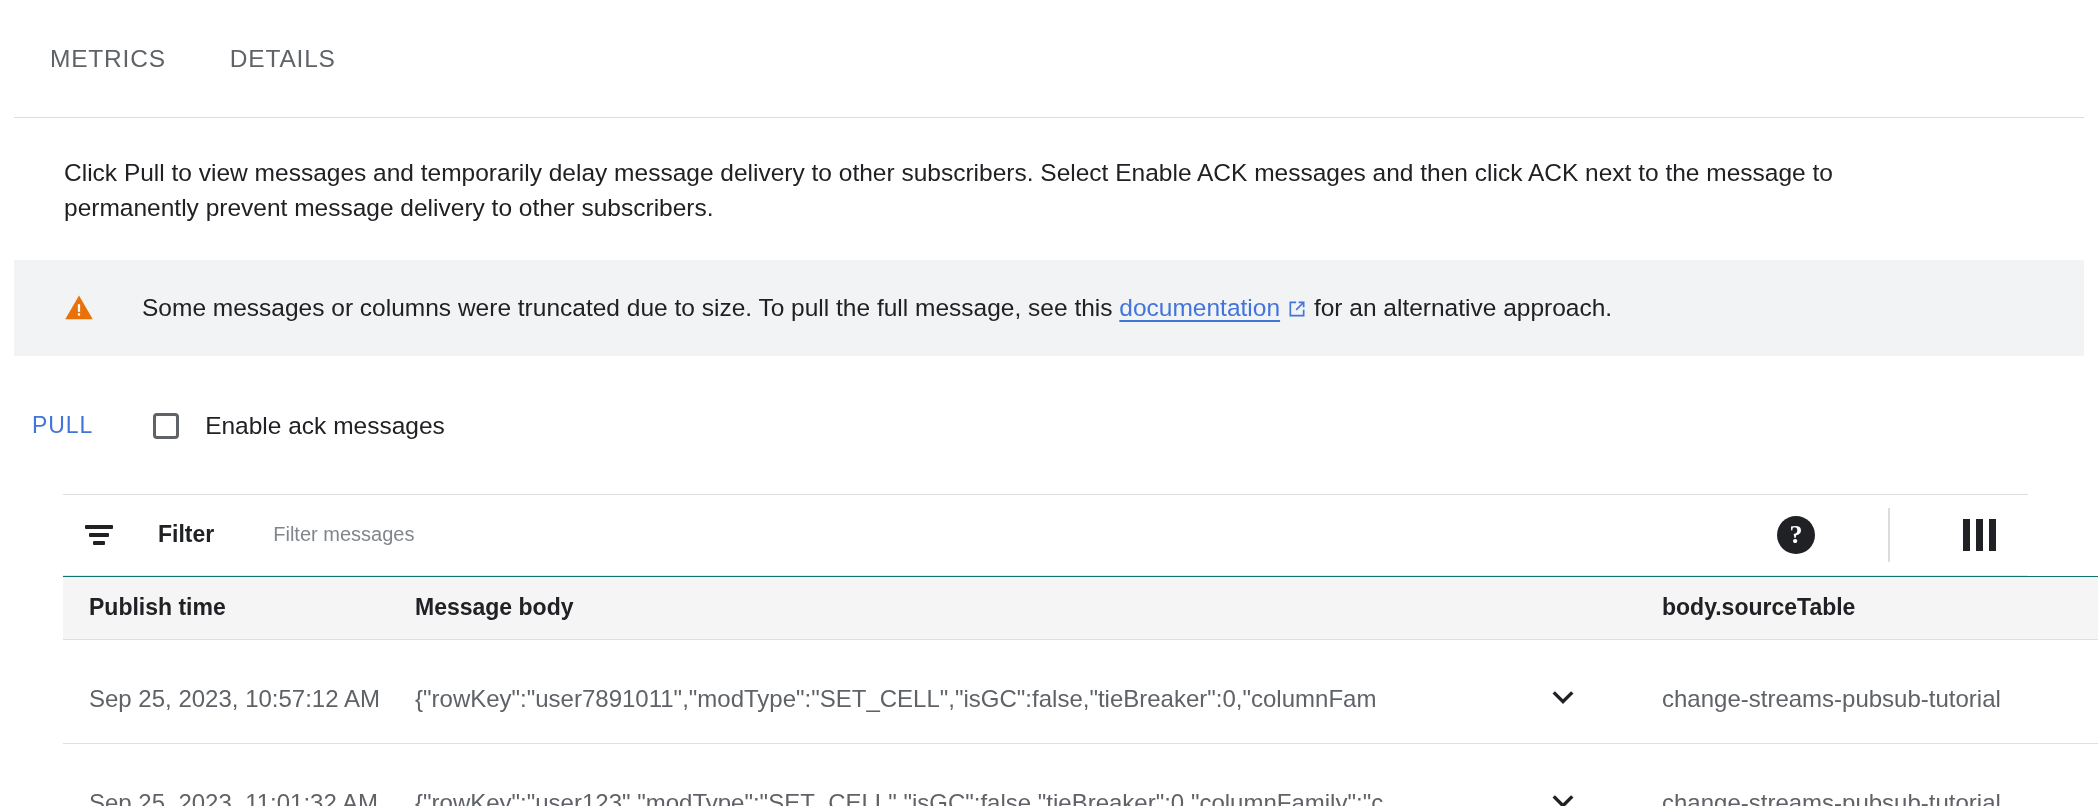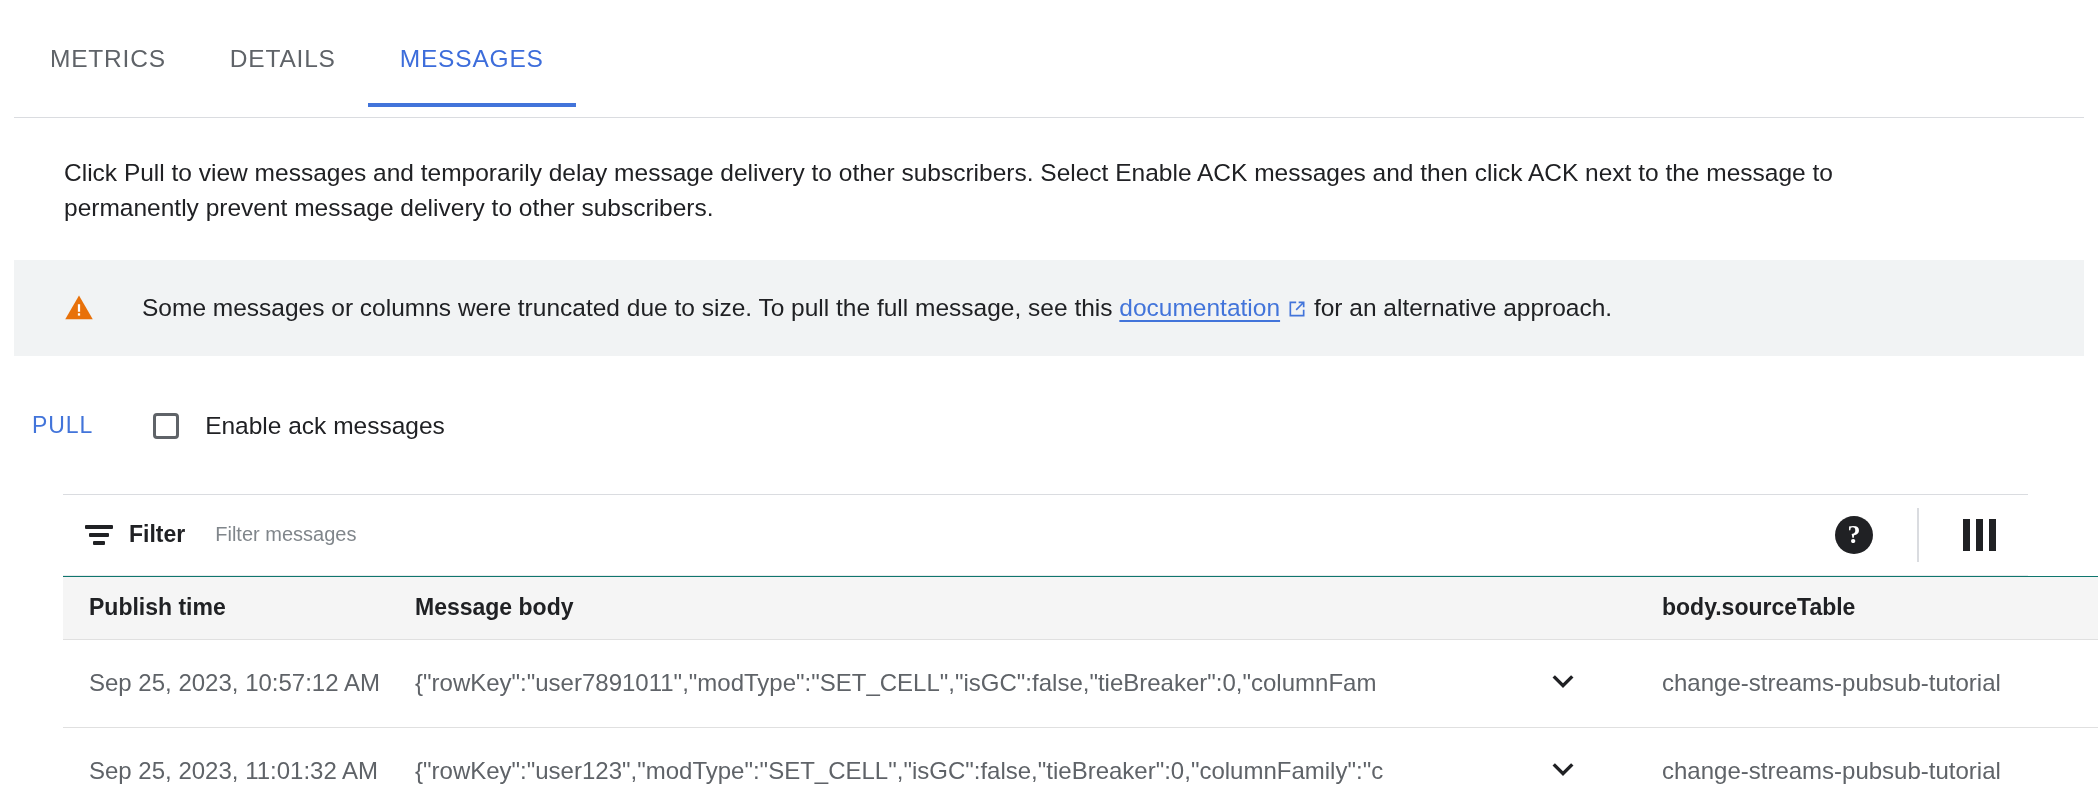--- a/index.html
+++ b/index.html
@@ -163,20 +163,21 @@
     border-top: 1px solid #dadce0;
     box-sizing: border-box;
   }
   .filter-row {
     height: 81px;
     display: flex;
     align-items: center;
     padding: 0 26px 0 22px;
     box-sizing: border-box;
     border-bottom: 1px solid #e8eaed;
+    gap: 29px;
   }
   .filter-icon {
     width: 28px;
     height: 28px;
     display: flex;
     flex-direction: column;
     justify-content: center;
     gap: 4px;
     margin-right: 16px;
   }
@@ -256,21 +257,21 @@
     padding: 0 0 0 26px;
     height: 62px;
     border-bottom: 1px solid #e0e0e0;
     border-top: 1px solid #0f766e;
     overflow: hidden;
     white-space: nowrap;
   }
   table.msg-table td {
     font-size: 24px;
     color: #5f6368;
-    padding: 0 0 0 26px;
+    padding: 16px 0 0 26px;
     height: 87px;
     border-bottom: 1px solid #e0e0e0;
     white-space: nowrap;
     overflow: hidden;
   }
   .col-time   { width: 300px; }
   .col-body   { width: 1105px; }
   .col-chev   { width: 90px; }
   .col-src    { width: 470px; }
   td.chev-cell { text-align: left; padding-left: 14px; }
@@ -285,23 +286,20 @@
 <body>
 
 <div class="page">
 
   <div class="tabbar">
     <div class="tab">
       <span>METRICS</span>
     </div>
     <div class="tab">
       <span>DETAILS</span>
-    </div>
-    <div class="tab active">
-      <span>MESSAGES</span>
     </div>
   </div>
 
   <p class="intro">Click Pull to view messages and temporarily delay message delivery to other subscribers. Select Enable ACK messages and then click ACK next to the message to permanently prevent message delivery to other subscribers.</p>
 
   <div class="banner">
     <svg class="warn-icon" viewBox="0 0 24 24">
       <path d="M1 21h22L12 2 1 21z" fill="#e8710a"></path>
       <rect x="11.1" y="9" width="1.8" height="6" fill="#ffffff"></rect>
       <rect x="11.1" y="16.2" width="1.8" height="1.9" fill="#ffffff"></rect>

